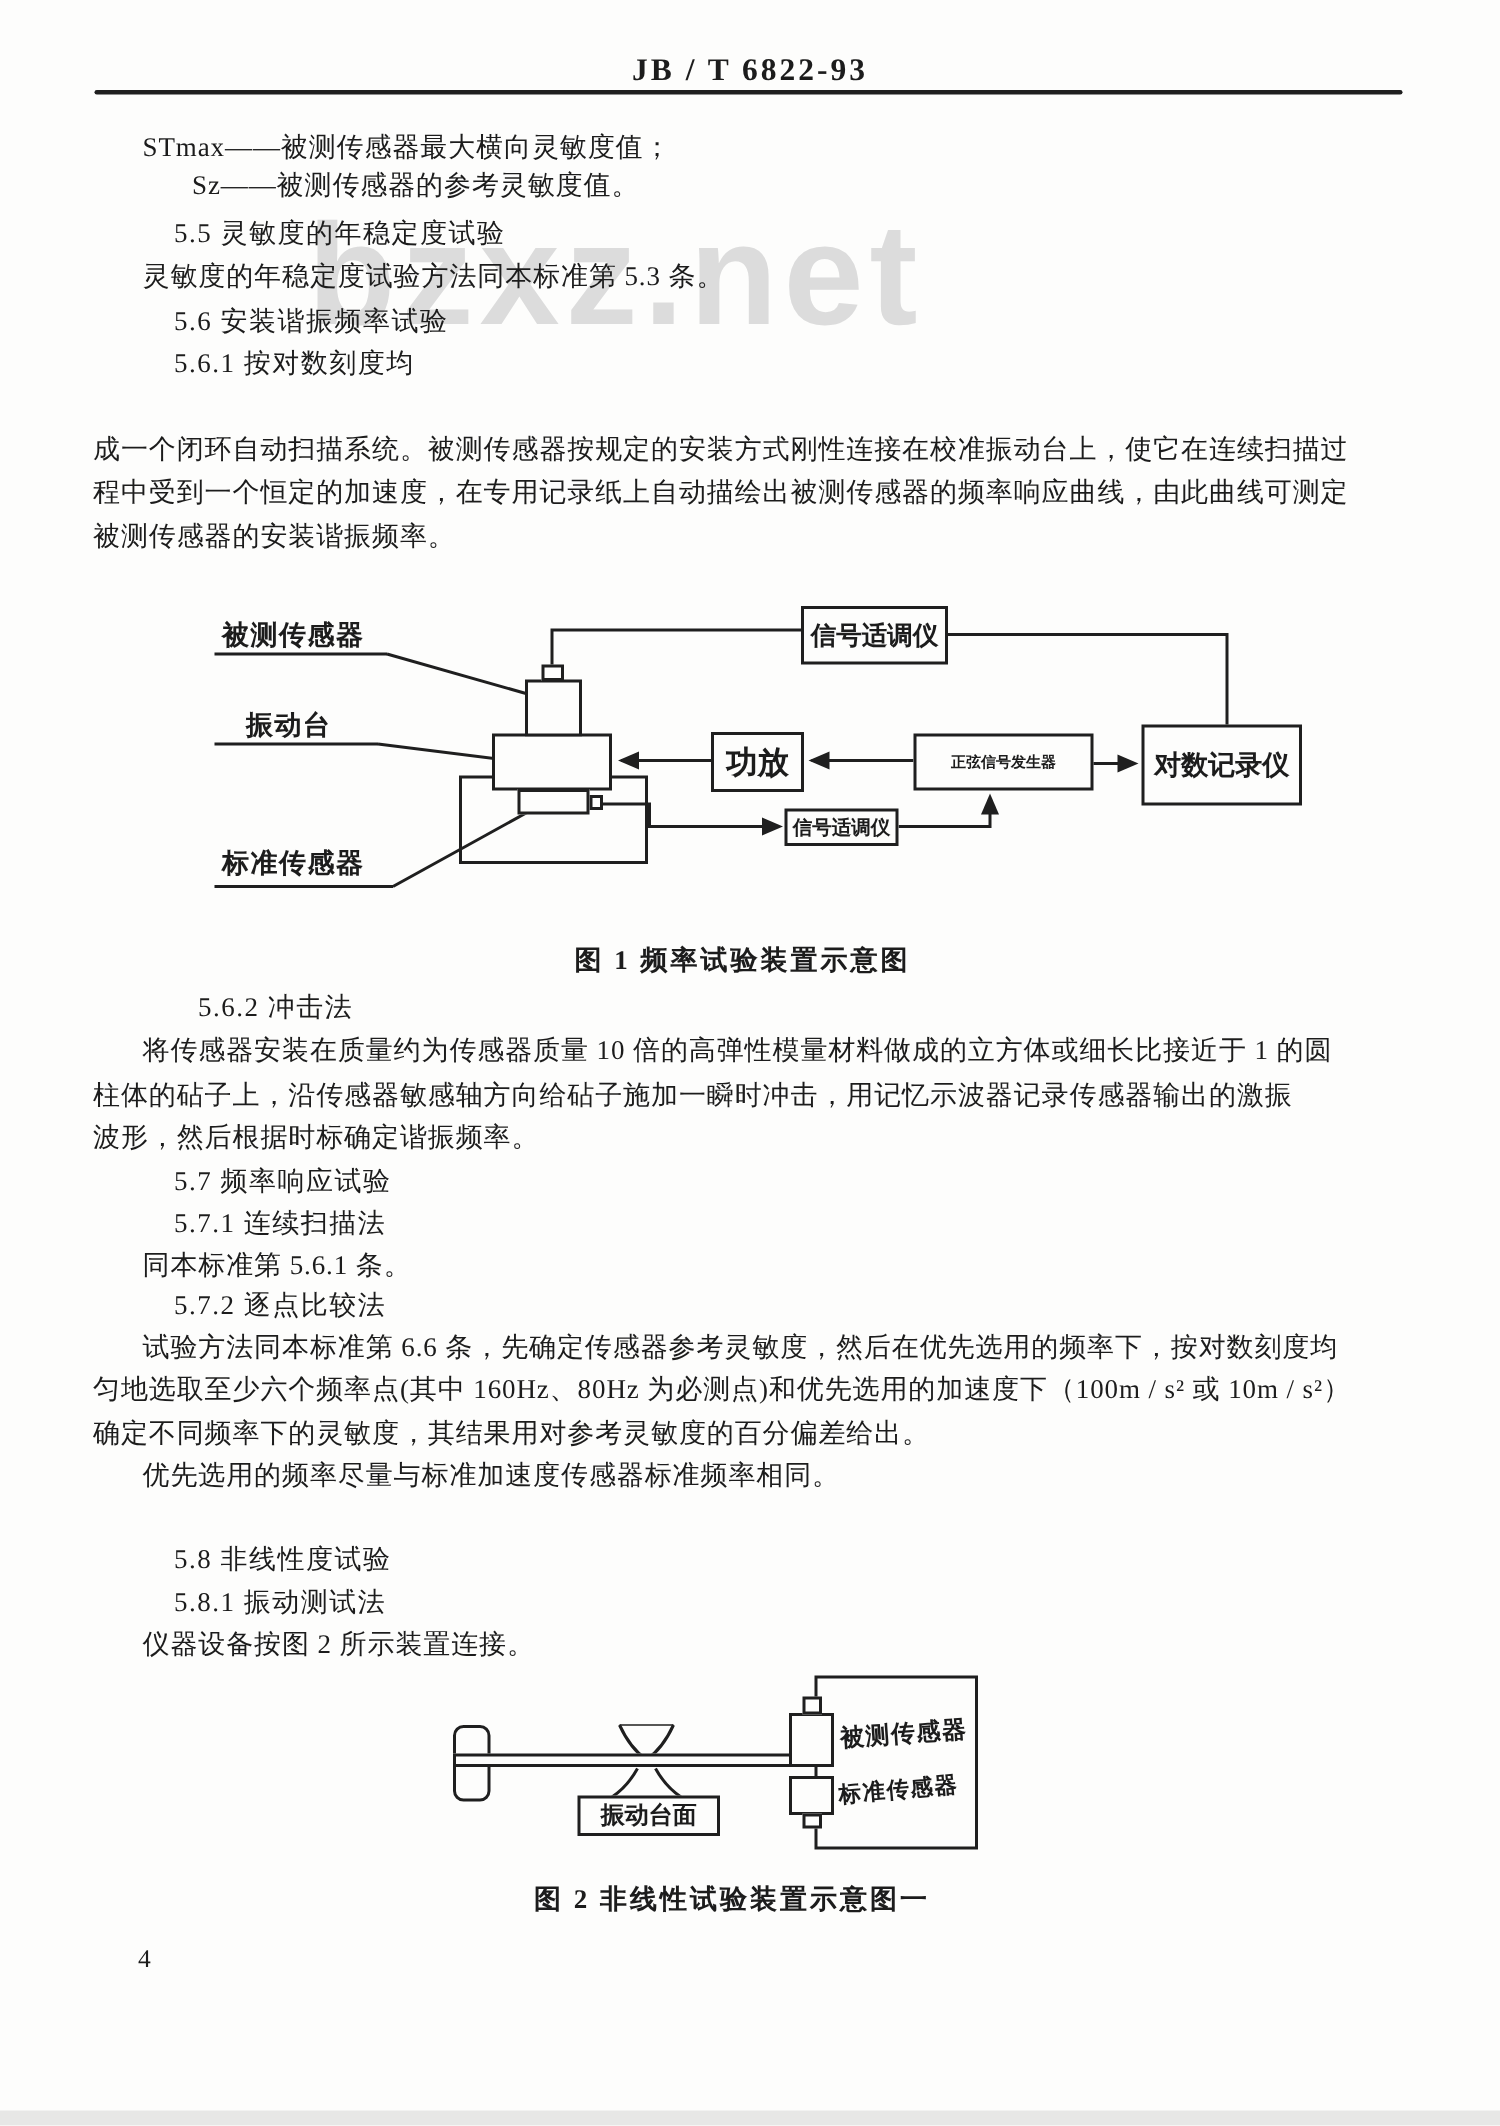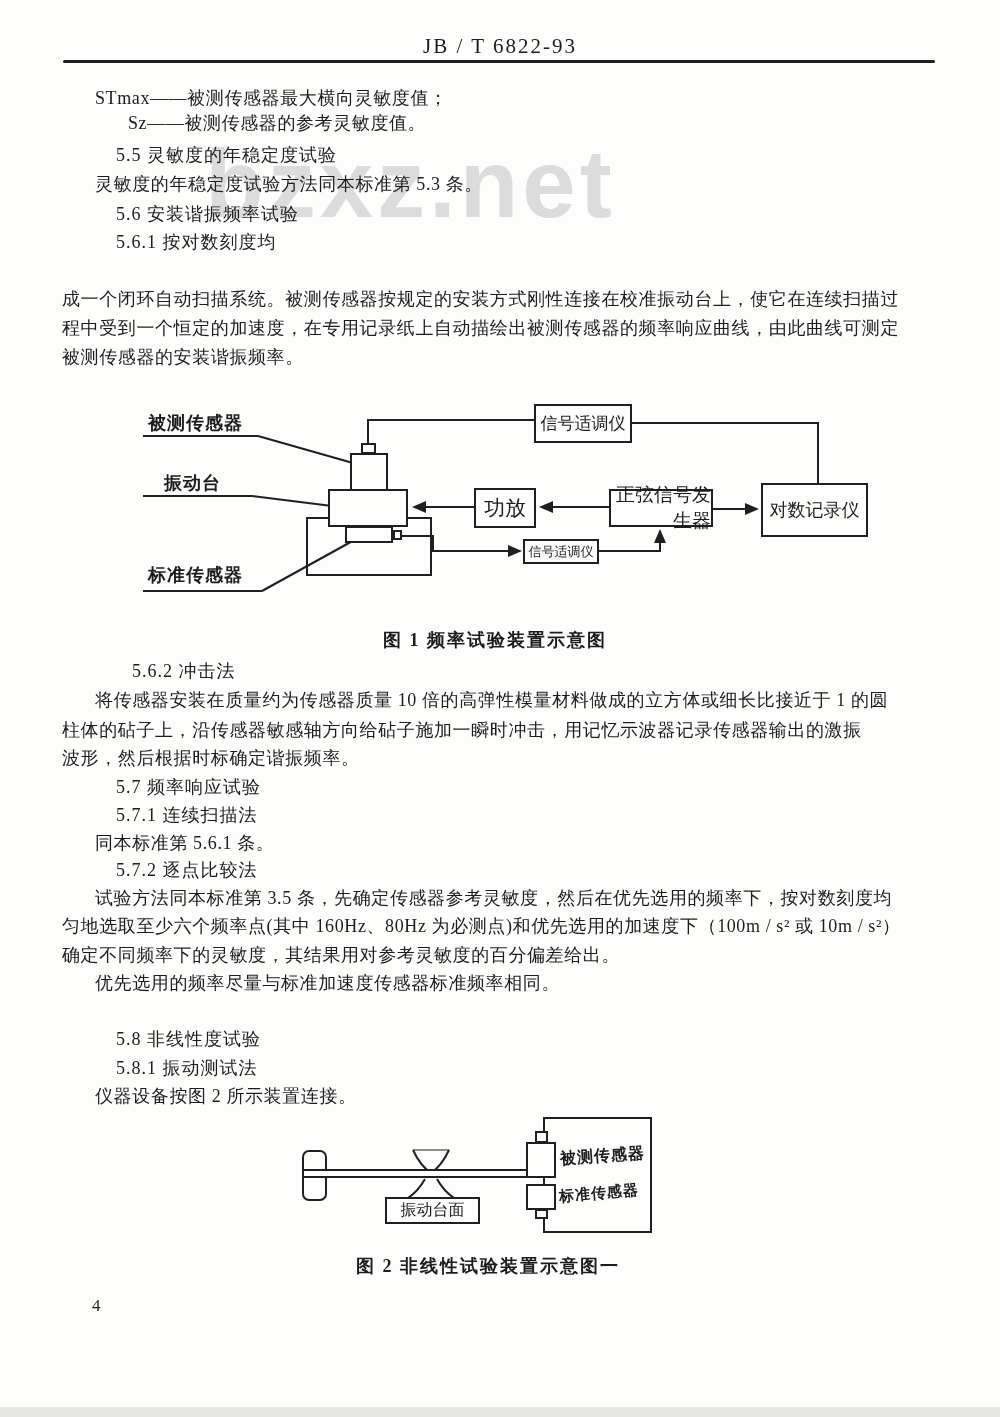--- a/index.html
+++ b/index.html
@@ -16,39 +16,39 @@
   .line{
     position:absolute;
     white-space:nowrap;
     font-size:18px;
     letter-spacing:0.6px;
     line-height:1.2;
   }
   .heading{letter-spacing:1px;margin-left:44px;}
   .hdr{
     position:absolute;top:34px;left:0;width:100%;
-    text-align:center;font-weight:normal;font-size:21px;letter-spacing:2px;
+    text-align:center;font-weight:bold;font-size:21px;letter-spacing:2px;
   }
   .rule{
     position:absolute;left:63px;top:60px;width:872px;height:3px;
     background:#1f1f1f;border-radius:2px;
   }
   .watermark{
     position:absolute;left:205px;top:105px;
     font-family:"Liberation Sans","DejaVu Sans",sans-serif;
     font-weight:bold;font-size:96px;letter-spacing:4px;
     color:#dcdcdc;z-index:0;user-select:none;margin-top:24px;
   }
   .z{z-index:1;}
   .fig-svg{position:absolute;left:0;z-index:1;}
   .blk{
     position:absolute;z-index:2;
     border:2px solid #1f1f1f;background:#fdfdfc;
     display:flex;align-items:center;justify-content:center;
-    font-weight:normal;box-sizing:border-box;text-align:right;
+    font-weight:bold;box-sizing:border-box;
   }
   .blk.noface{background:transparent;z-index:1;}
   .diag-label{
     position:absolute;z-index:3;font-weight:bold;font-size:18px;
     white-space:nowrap;letter-spacing:1px;
   }
   .cap{
     position:absolute;font-weight:bold;font-size:18px;letter-spacing:2px;
     white-space:nowrap;z-index:1;
   }
@@ -119,40 +119,40 @@
 
   <div class="blk noface" style="left:306px;top:517px;width:126px;height:59px"></div>
   <div class="blk" style="left:328px;top:489px;width:80px;height:38px"></div>
   <div class="blk" style="left:345px;top:526px;width:48px;height:17px"></div>
   <div class="blk" style="left:393px;top:530px;width:9px;height:10px"></div>
   <div class="blk" style="left:350px;top:453px;width:38px;height:38px"></div>
   <div class="blk" style="left:361px;top:443px;width:15px;height:11px"></div>
 
   <div class="blk" style="left:534px;top:404px;width:98px;height:39px;font-size:17px">信号适调仪</div>
   <div class="blk" style="left:474px;top:488px;width:62px;height:40px;font-size:21px">功放</div>
-  <div class="blk" style="left:609px;top:489px;width:104px;height:38px;font-size:19px">正弦信号发生器</div>
+  <div class="blk" style="left:609px;top:489px;width:120px;height:38px;font-size:10px">正弦信号发生器</div>
   <div class="blk" style="left:761px;top:483px;width:107px;height:54px;font-size:18px">对数记录仪</div>
   <div class="blk" style="left:523px;top:539px;width:76px;height:25px;font-size:13px">信号适调仪</div>
 
   <div class="diag-label" style="left:148px;top:411px">被测传感器</div>
   <div class="diag-label" style="left:164px;top:471px">振动台</div>
   <div class="diag-label" style="left:148px;top:563px">标准传感器</div>
 
   <div class="cap" style="left:383px;top:628px">图 1  频率试验装置示意图</div>
 
   <div class="line heading z" style="left:88px;top:661px">5.6.2  冲击法</div>
   <div class="line z" style="left:95px;top:690px">将传感器安装在质量约为传感器质量 10 倍的高弹性模量材料做成的立方体或细长比接近于 1 的圆</div>
   <div class="line z" style="left:62px;top:720px">柱体的砧子上，沿传感器敏感轴方向给砧子施加一瞬时冲击，用记忆示波器记录传感器输出的激振</div>
   <div class="line z" style="left:62px;top:748px">波形，然后根据时标确定谐振频率。</div>
 
   <div class="line heading z" style="left:72px;top:777px">5.7  频率响应试验</div>
   <div class="line heading z" style="left:72px;top:805px">5.7.1  连续扫描法</div>
   <div class="line z" style="left:95px;top:833px">同本标准第 5.6.1 条。</div>
   <div class="line heading z" style="left:72px;top:860px">5.7.2  逐点比较法</div>
-  <div class="line z" style="left:95px;top:888px">试验方法同本标准第 3.5 条，先确定传感器参考灵敏度，然后在优先选用的频率下，按对数刻度均</div>
+  <div class="line z" style="left:95px;top:888px">试验方法同本标准第 6.6 条，先确定传感器参考灵敏度，然后在优先选用的频率下，按对数刻度均</div>
   <div class="line z" style="left:62px;top:916px">匀地选取至少六个频率点(其中 160Hz、80Hz 为必测点)和优先选用的加速度下（100m / s² 或 10m / s²）</div>
   <div class="line z" style="left:62px;top:945px">确定不同频率下的灵敏度，其结果用对参考灵敏度的百分偏差给出。</div>
   <div class="line z" style="left:95px;top:973px">优先选用的频率尽量与标准加速度传感器标准频率相同。</div>
 
   <div class="line heading z" style="left:72px;top:1029px">5.8  非线性度试验</div>
   <div class="line heading z" style="left:72px;top:1058px">5.8.1  振动测试法</div>
   <div class="line z" style="left:95px;top:1086px">仪器设备按图 2 所示装置连接。</div>
 
   <svg class="fig-svg" style="top:1100px" width="1000" height="150" viewBox="0 1100 1000 150">
     <g stroke="#1f1f1f" stroke-width="2" fill="none">

